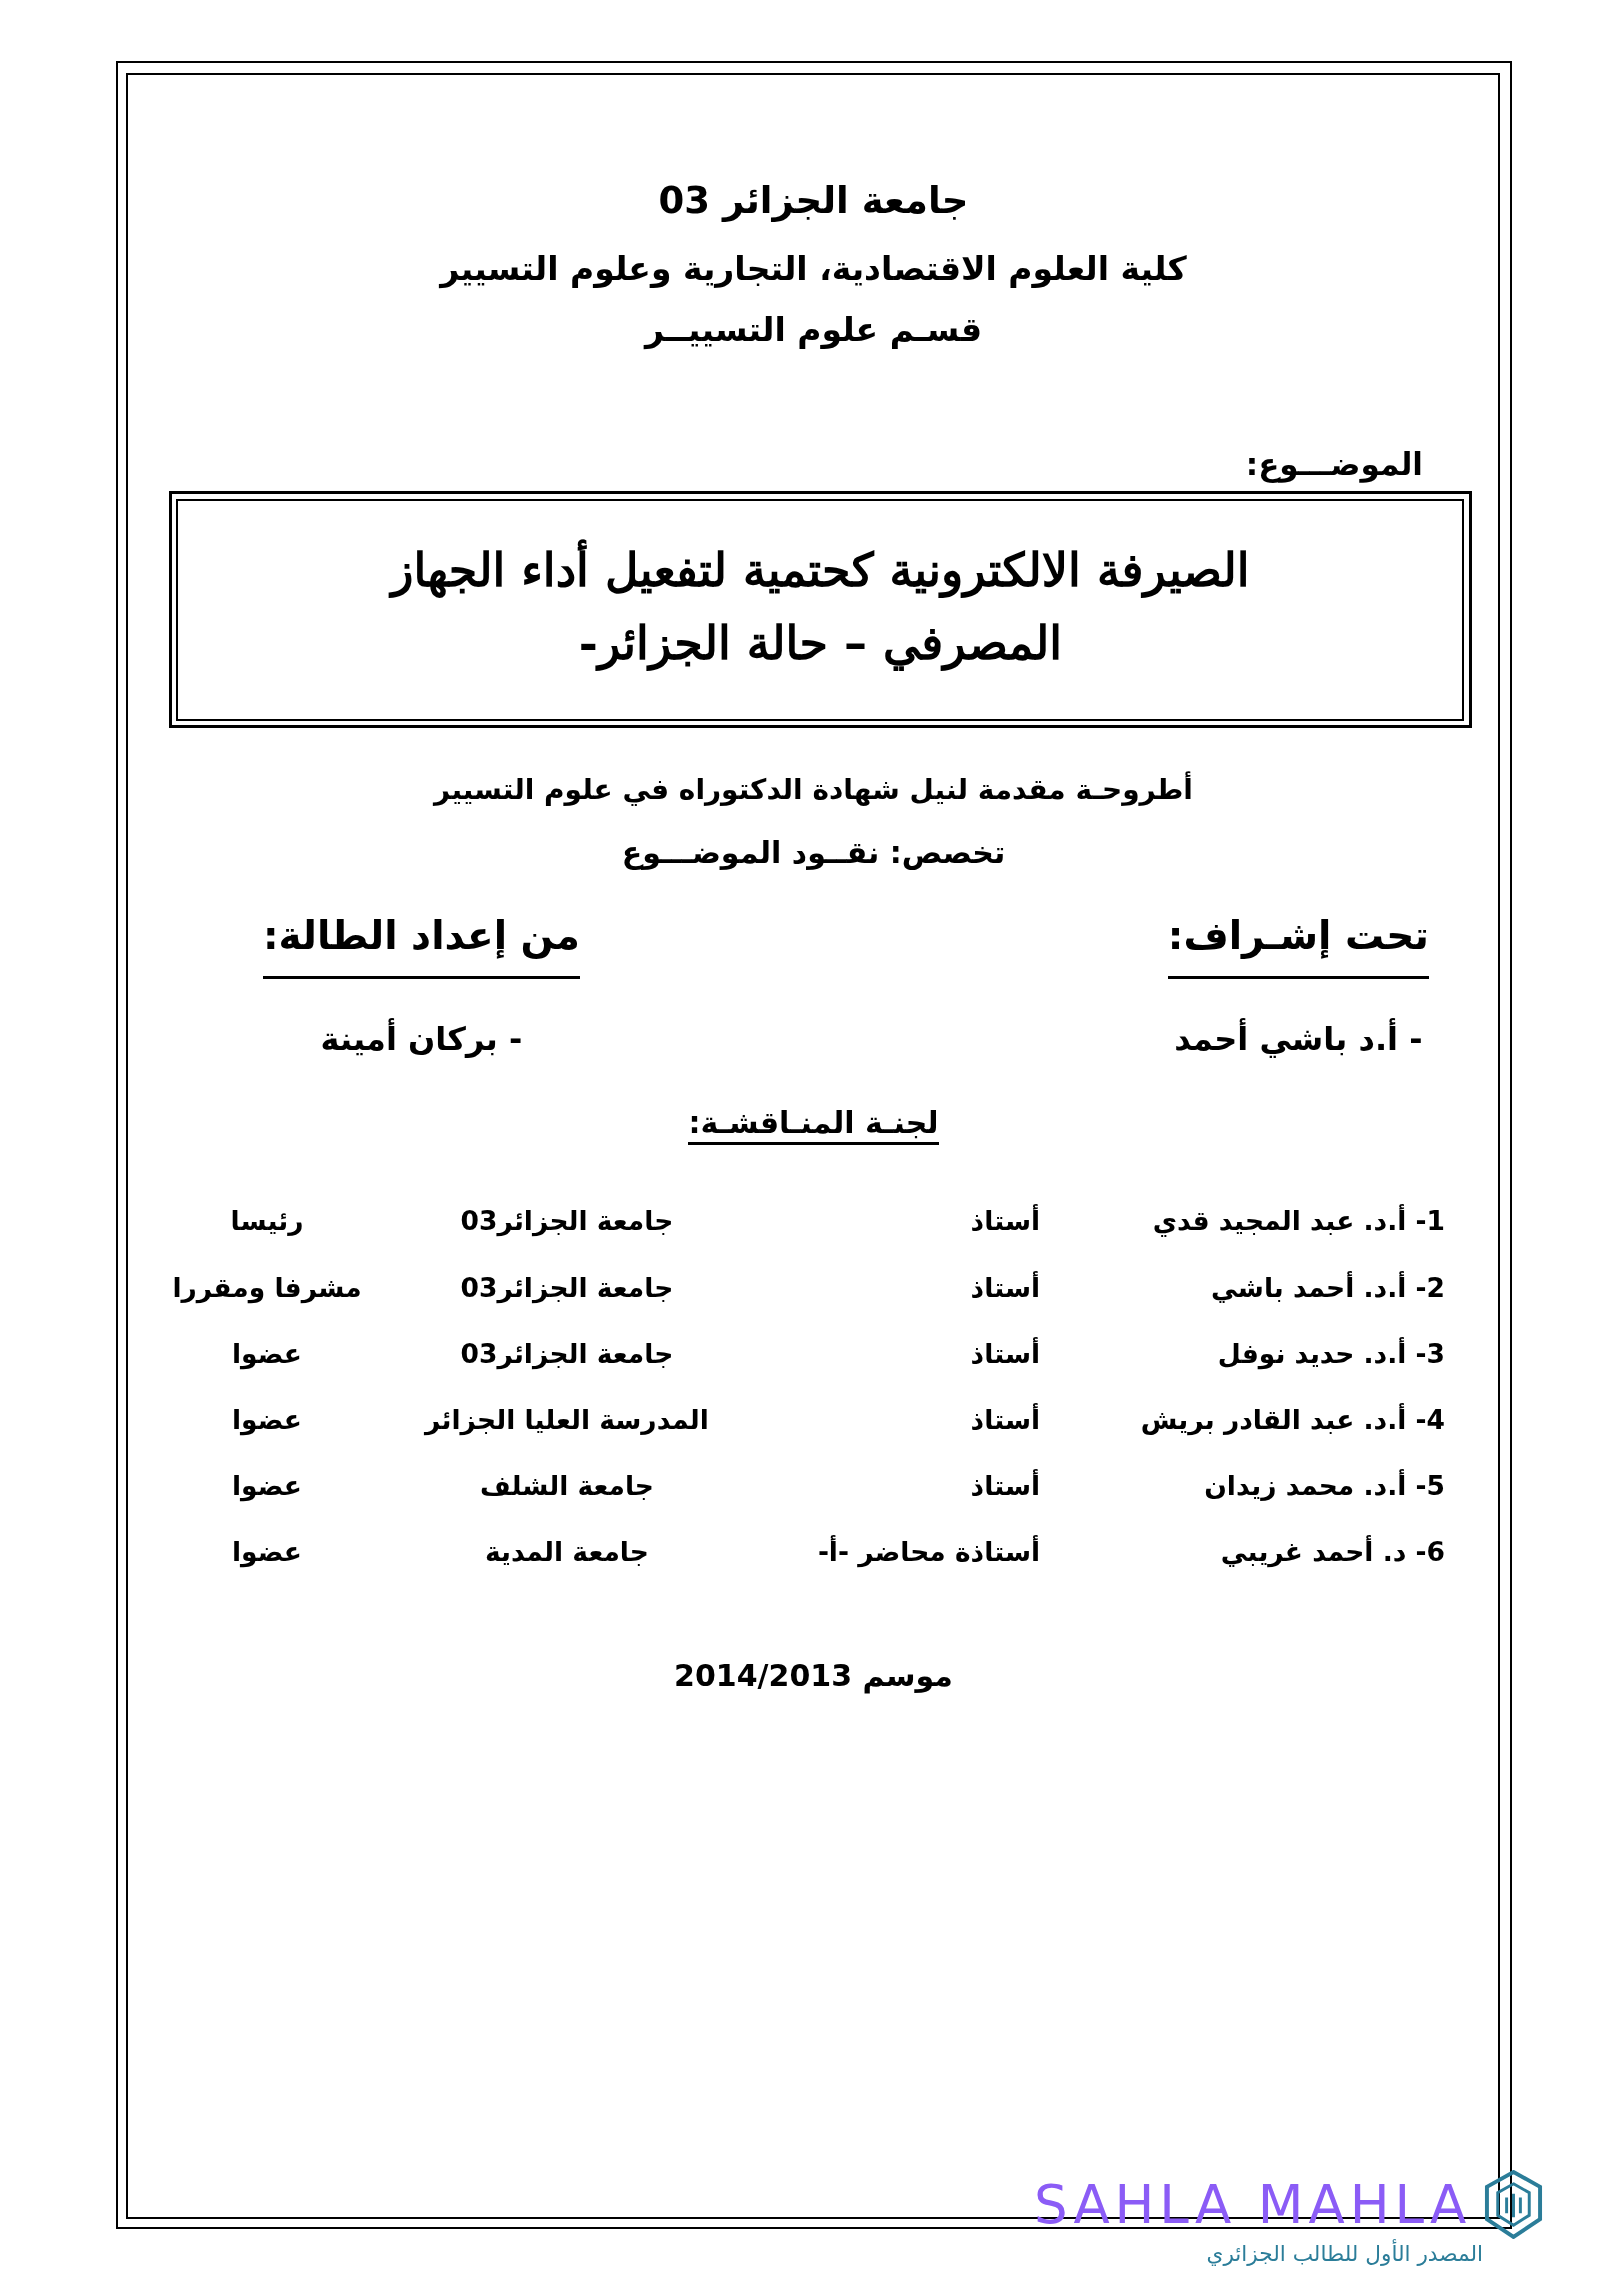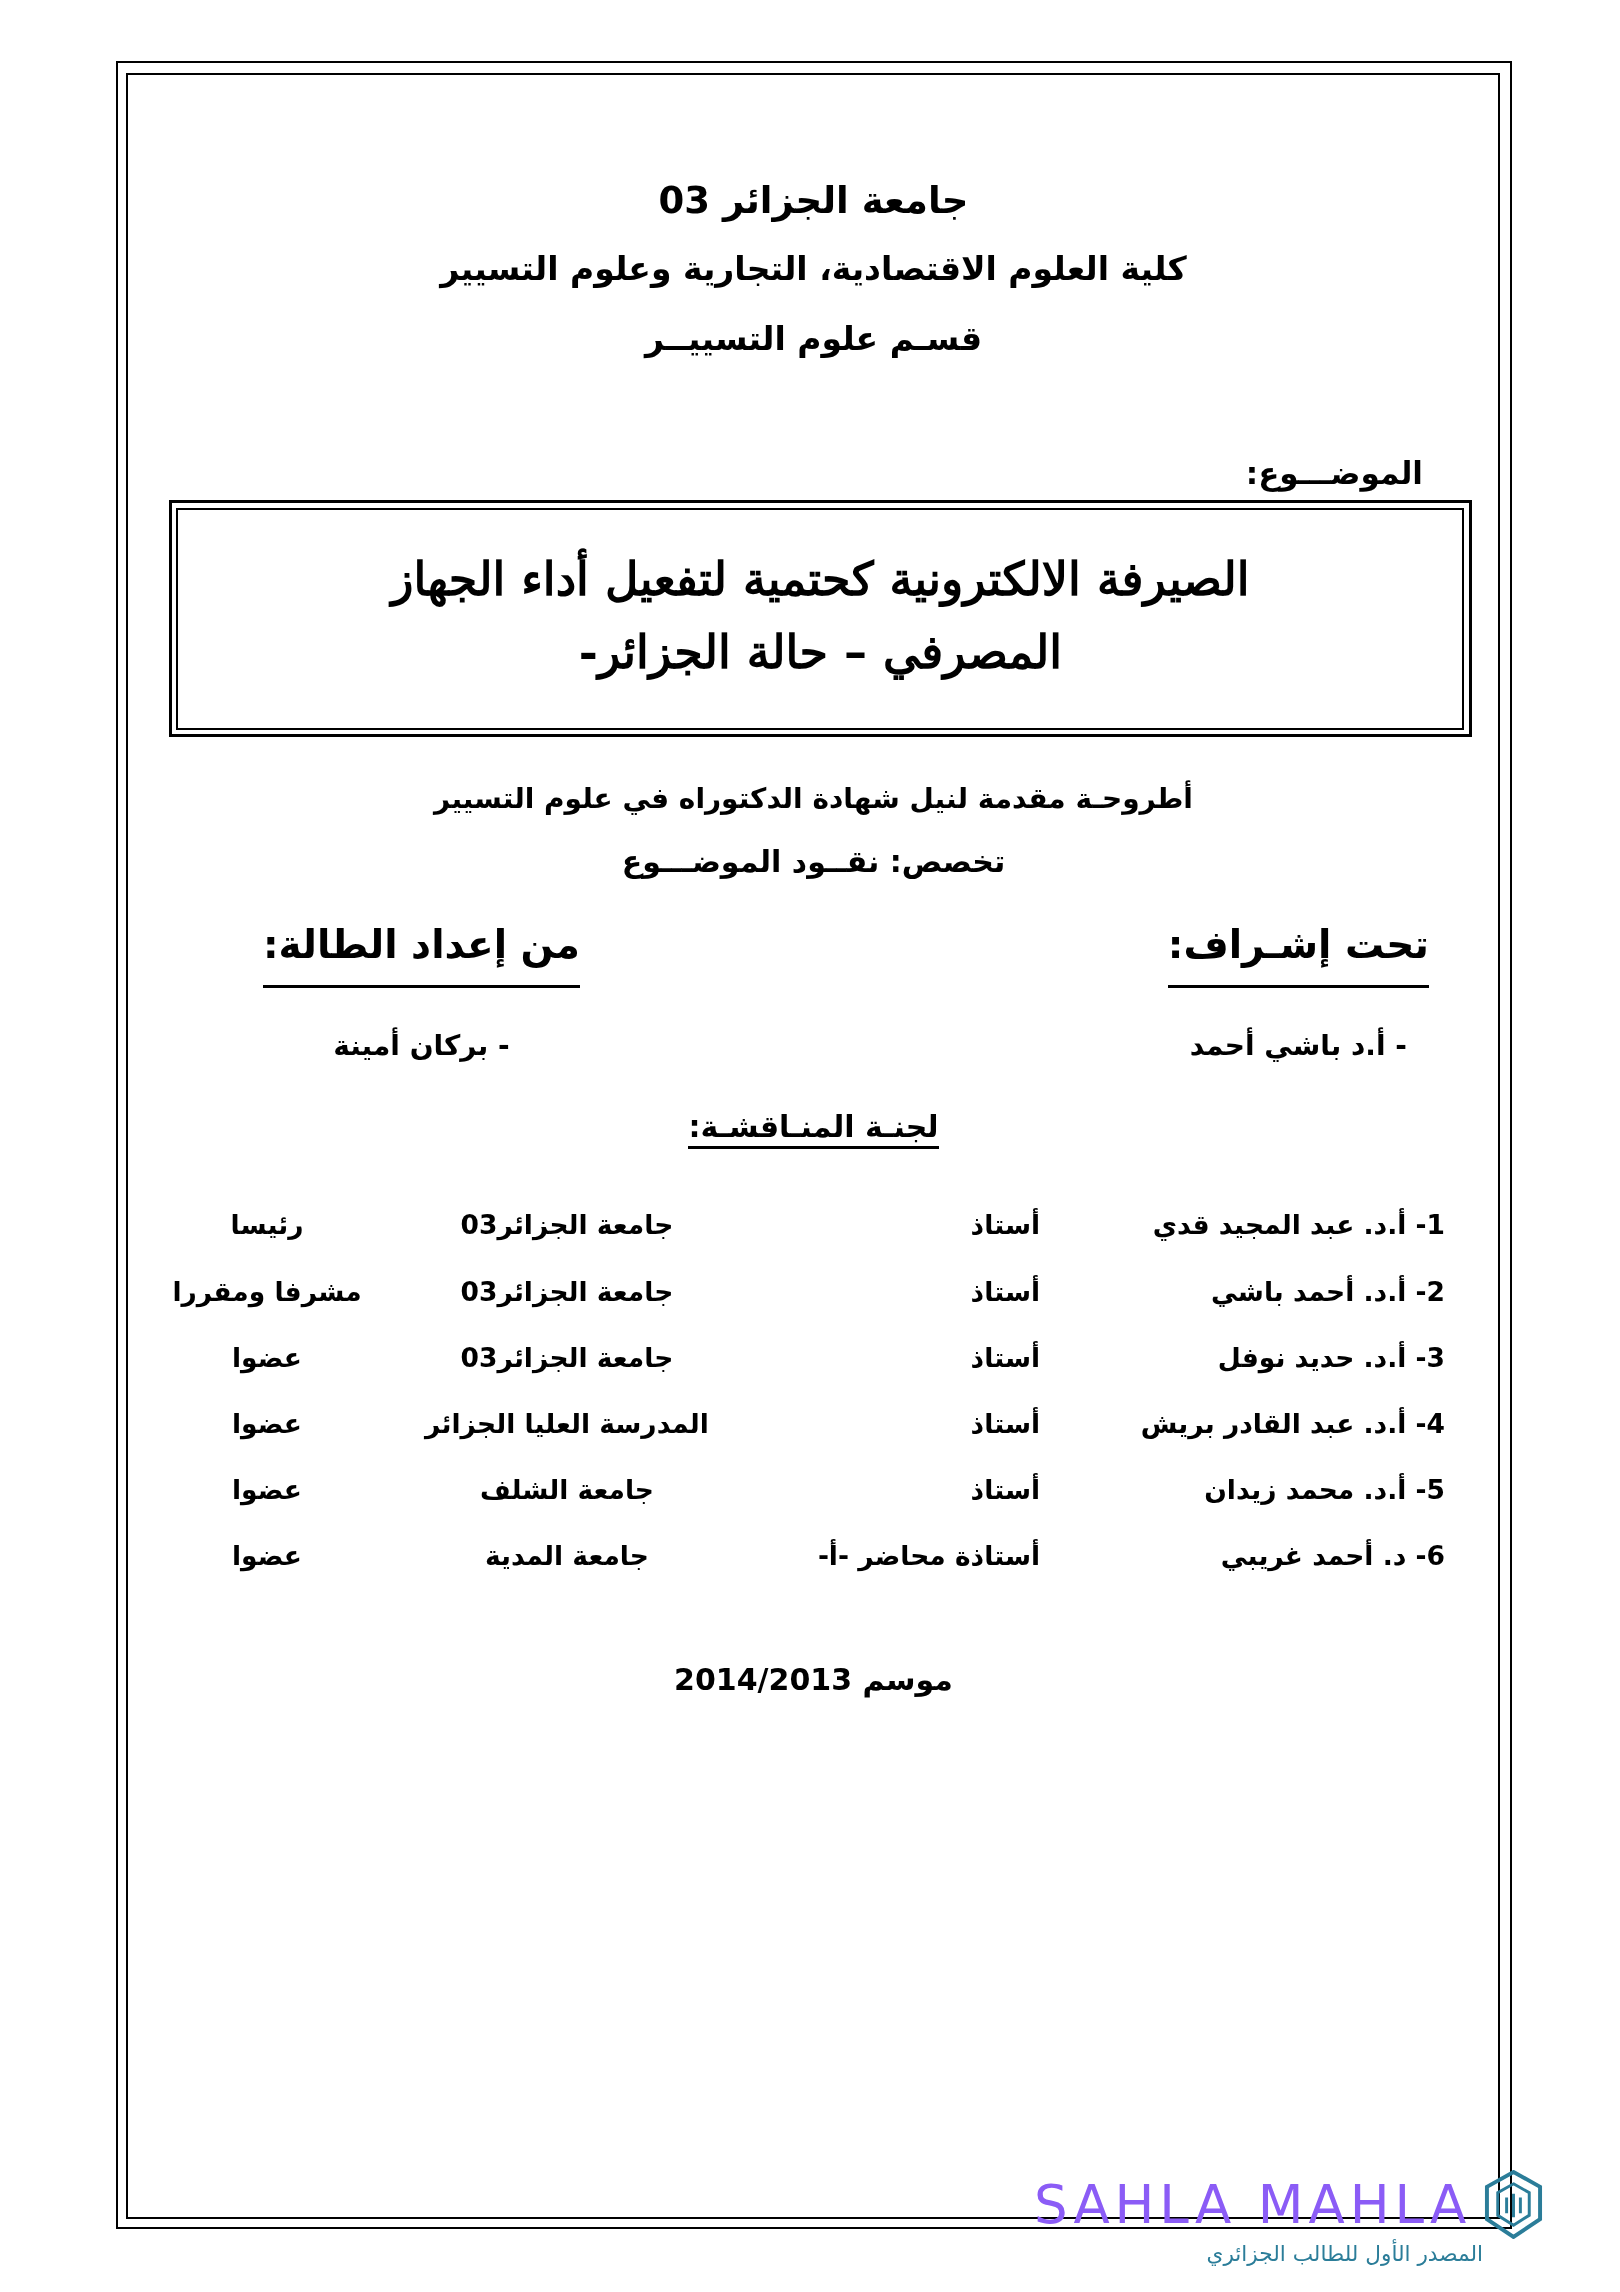--- a/index.html
+++ b/index.html
@@ -63,21 +63,21 @@
     font-weight: bold;
     font-size: 33px;
     line-height: 1.3;
     margin-top: 23.5px;
   }
   .dept-name {
     font-family: "DejaVu Sans", sans-serif;
     font-weight: bold;
     font-size: 33px;
     line-height: 1.3;
-    margin-top: 27px;
+    margin-top: 18px;
   }
 
   
   .subject-label-row {
     margin-top: 94px;
     text-align: right;
     padding-right: 57px;
   }
   .subject-label {
     font-family: "DejaVu Sans", sans-serif;
@@ -141,21 +141,21 @@
     font-family: "DejaVu Sans", sans-serif;
     font-weight: bold;
     font-size: 39px;
     border-bottom: 3.9px solid #000;
     display: inline-block;
     padding-bottom: 18px;
   }
   .people-name {
     font-family: "DejaVu Sans", sans-serif;
     font-weight: bold;
-    font-size: 28px;
+    font-size: 32px;
     margin-top: 41px;
     white-space: nowrap;
   }
 
   
   .jury-heading-row {
     text-align: center;
     margin-top: 47px;
   }
   .jury-heading {

